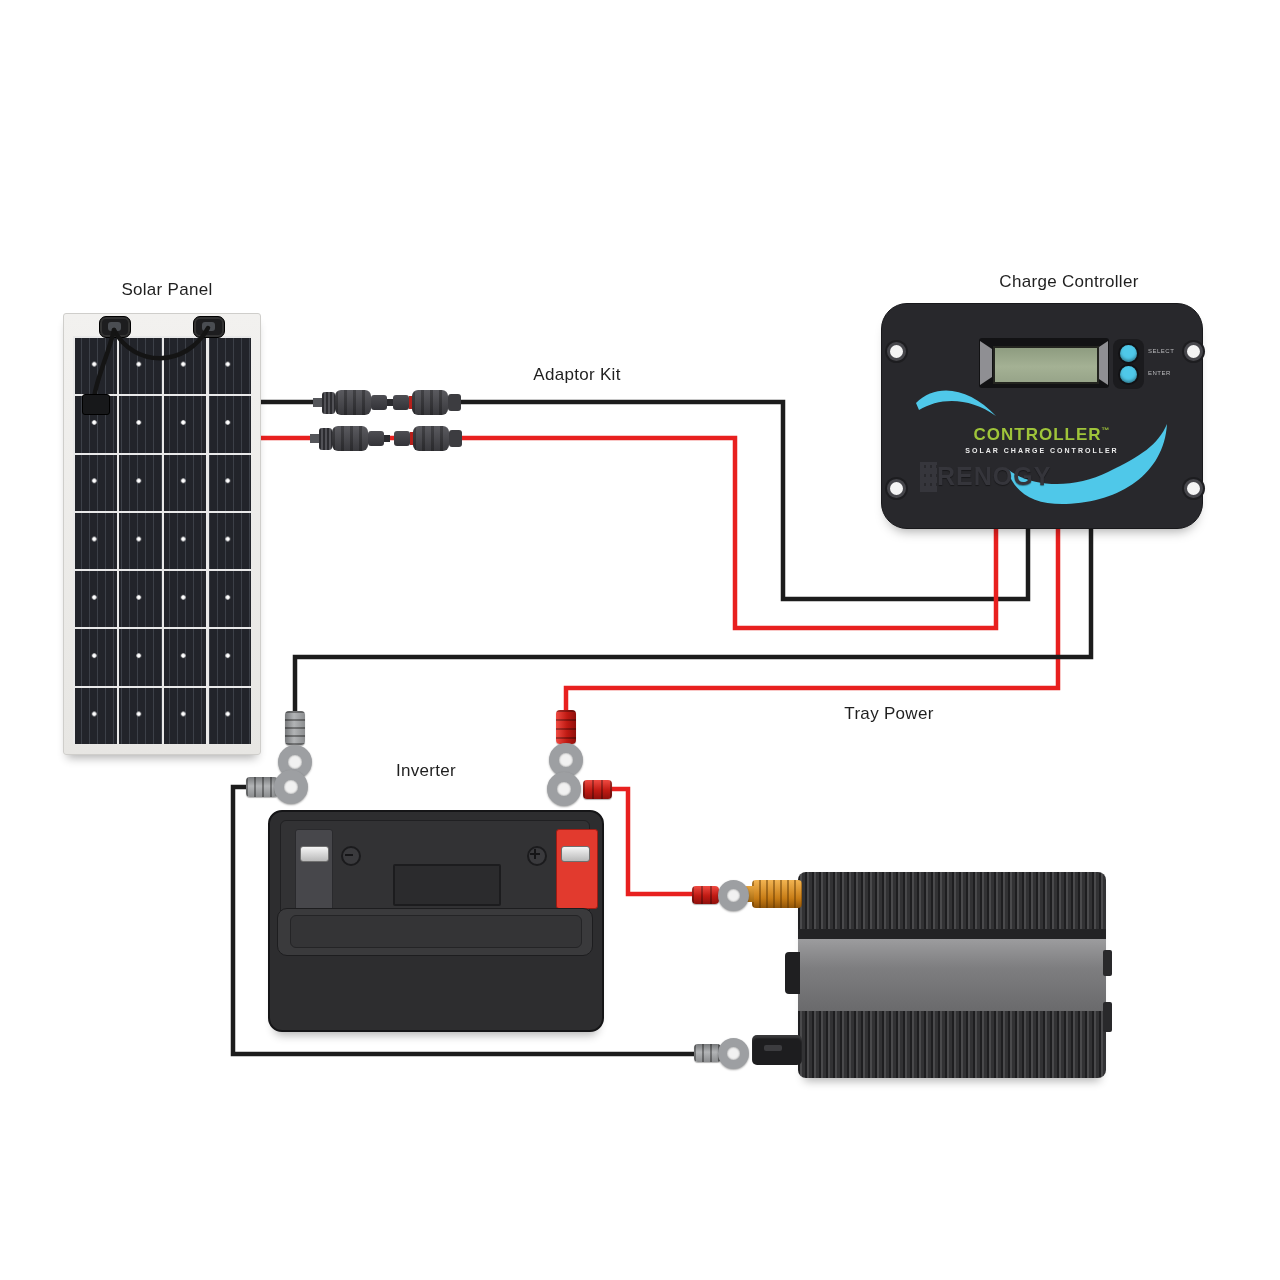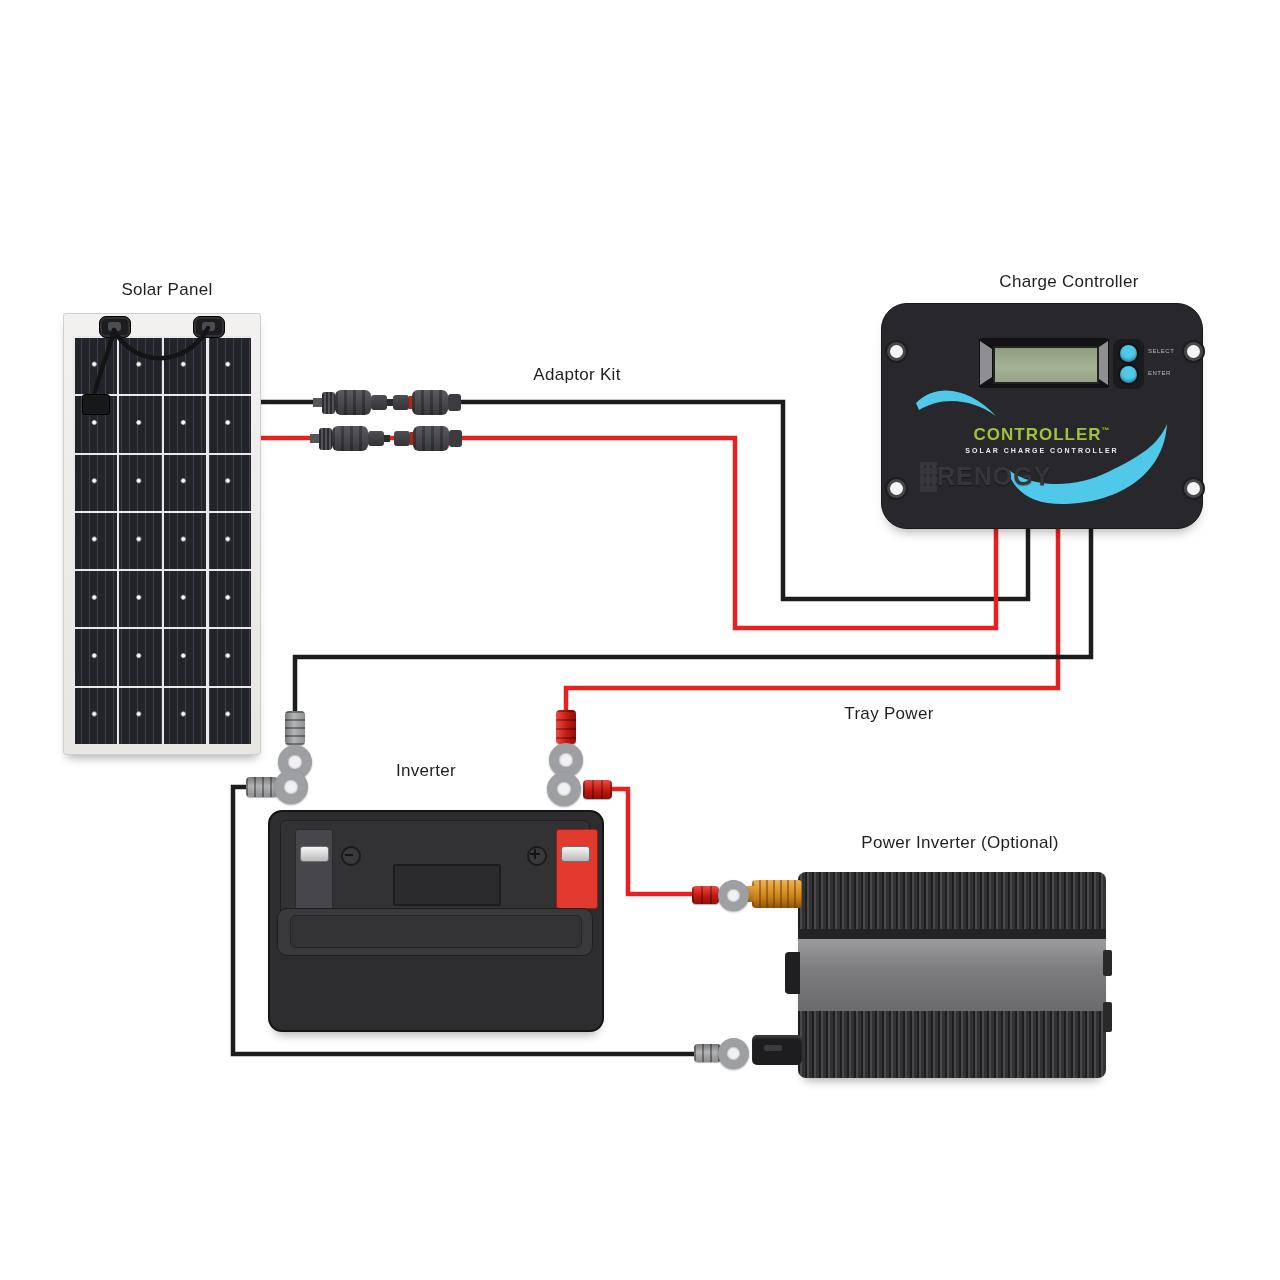--- a/index.html
+++ b/index.html
@@ -252,15 +252,14 @@
   <span class="crimp rh" style="left:692px;top:886px;width:27px;height:18px;"></span>
   <span class="ring sm" style="left:718px;top:880px;width:31px;height:31px;"></span>
   <span class="crimp gh" style="left:694px;top:1044px;width:27px;height:18px;"></span>
   <span class="ring sm" style="left:718px;top:1038px;width:31px;height:31px;"></span>
 
   <div class="lbl" style="left:167px;top:280px;">Solar Panel</div>
   <div class="lbl" style="left:1044px;top:272px;margin-left:25px;">Charge Controller</div>
   <div class="lbl" style="left:577px;top:365px;">Adaptor Kit</div>
   <div class="lbl" style="left:889px;top:704px;">Tray Power</div>
   <div class="lbl" style="left:426px;top:761px;">Inverter</div>
-  <div class="lbl" style="left:960px;top:833px;">Power Inverter (Optional)</div>
 
 </div>
 
 </body></html>

